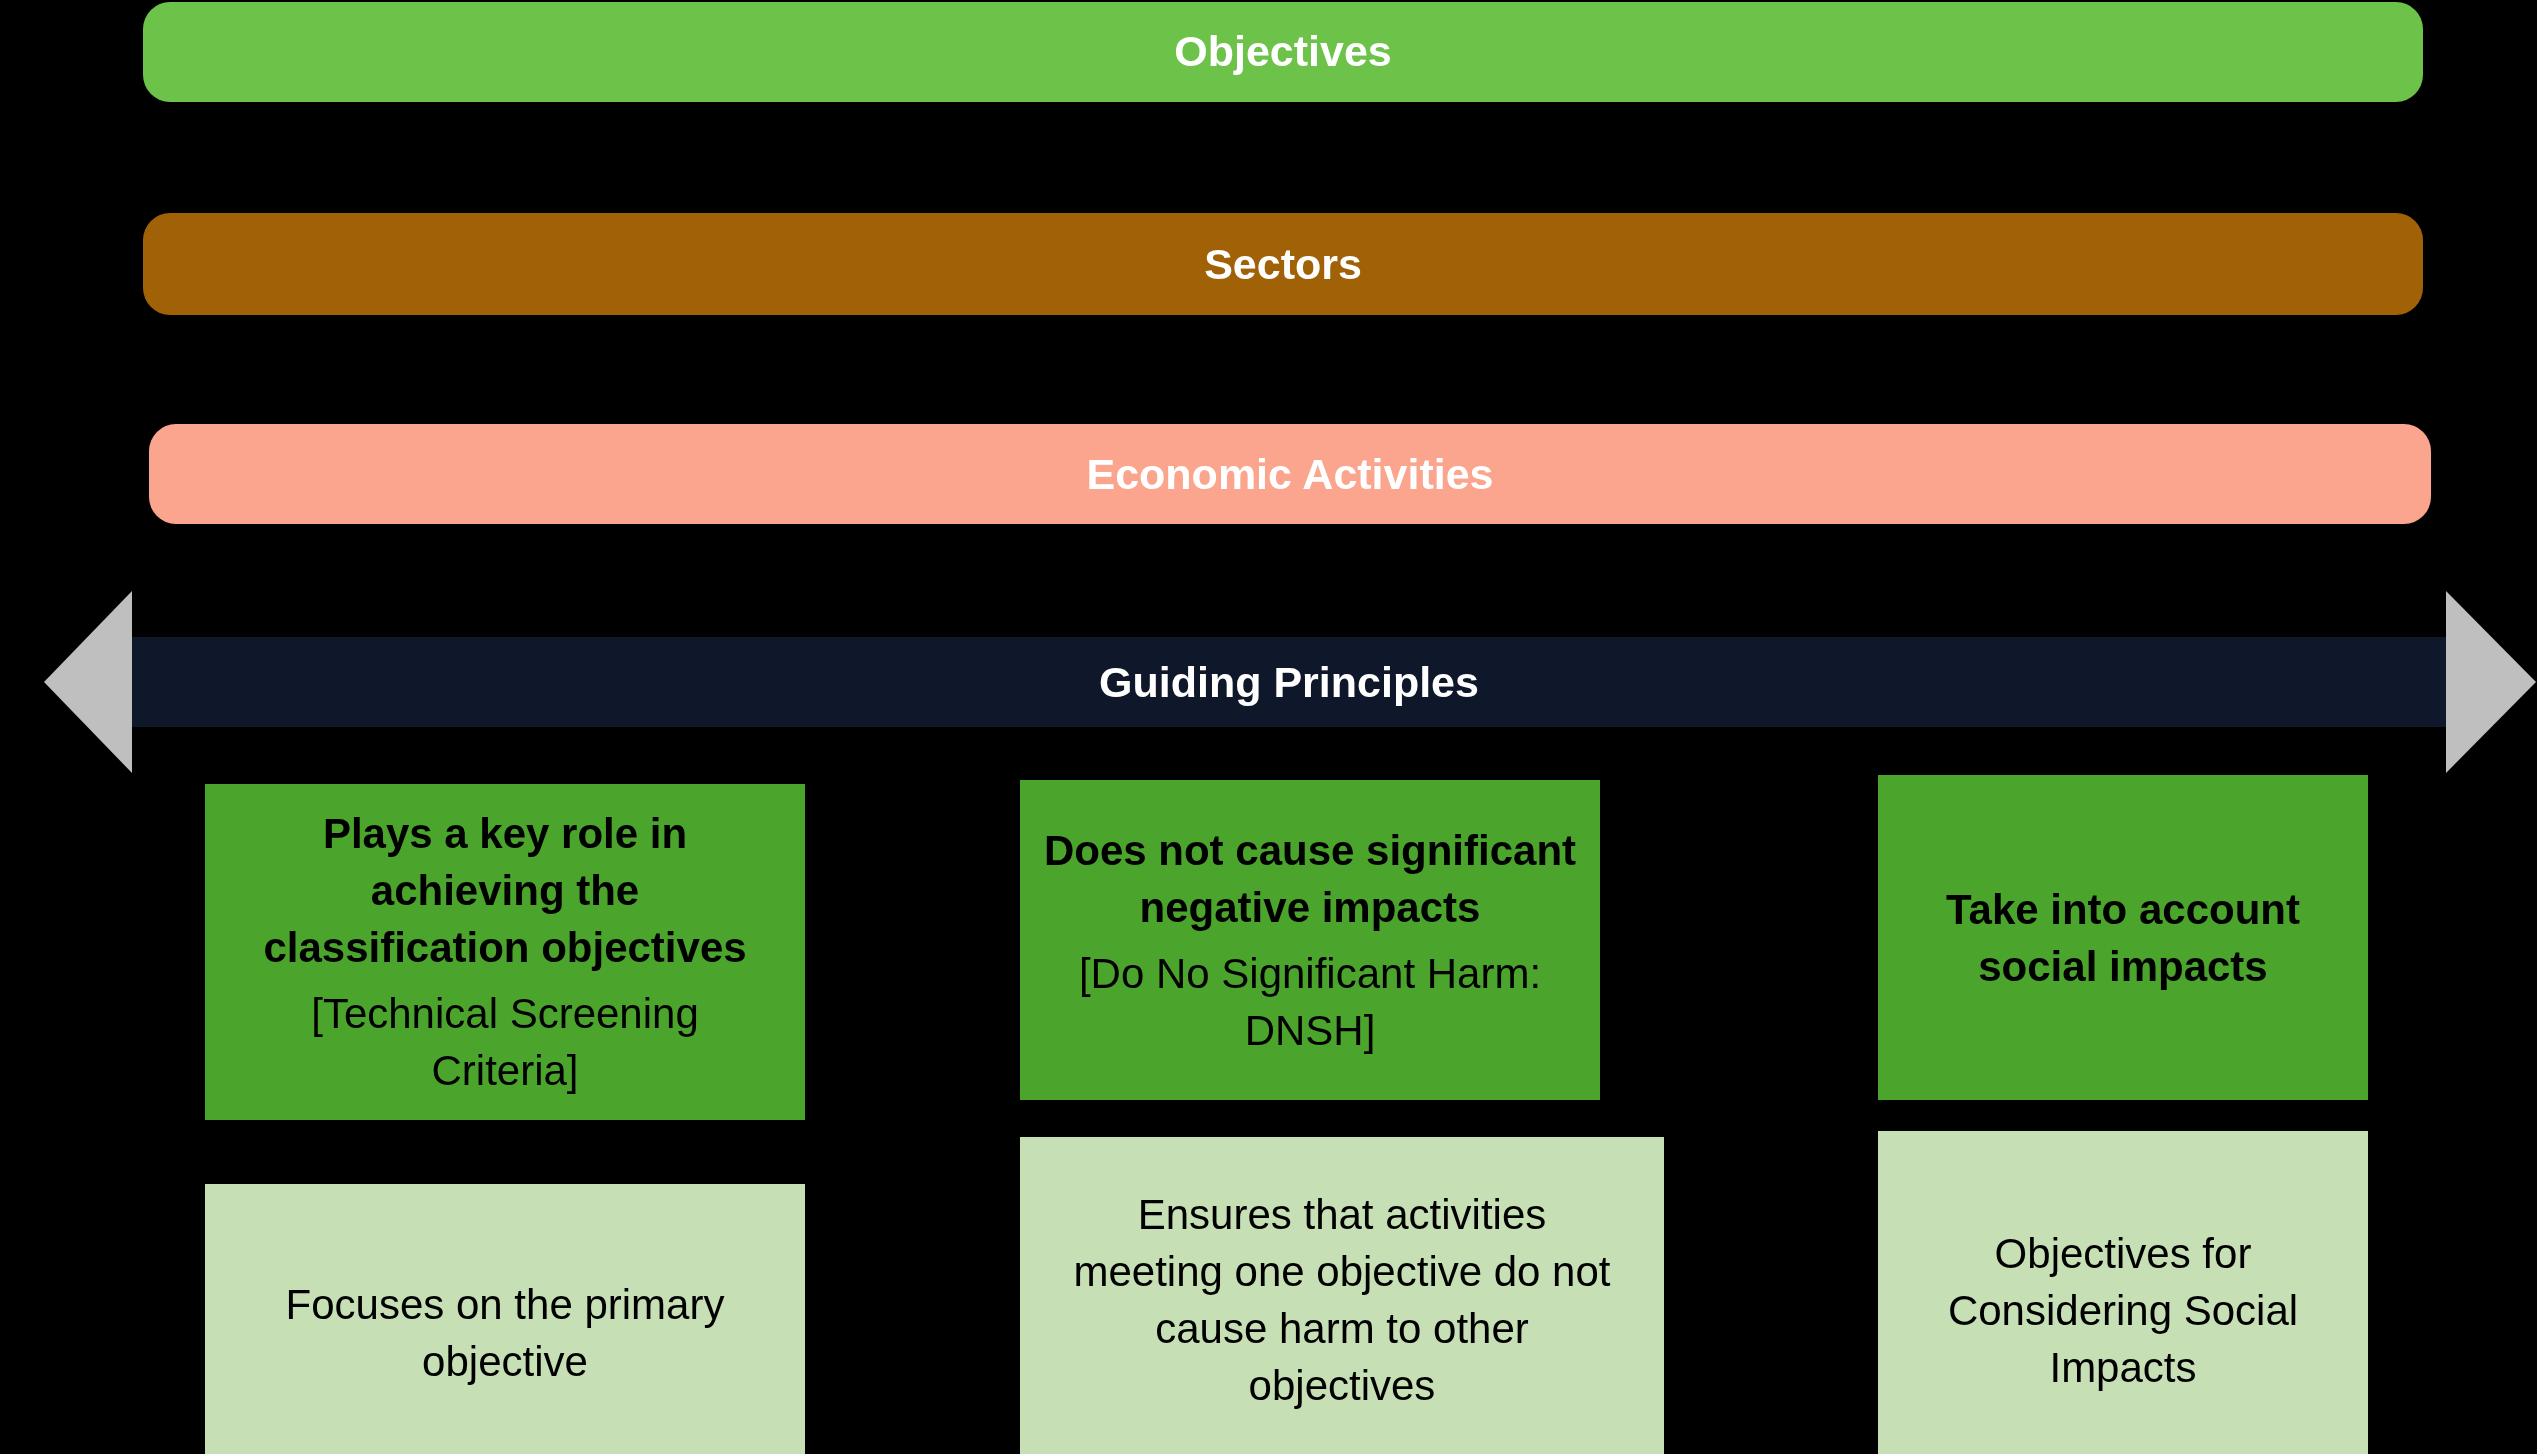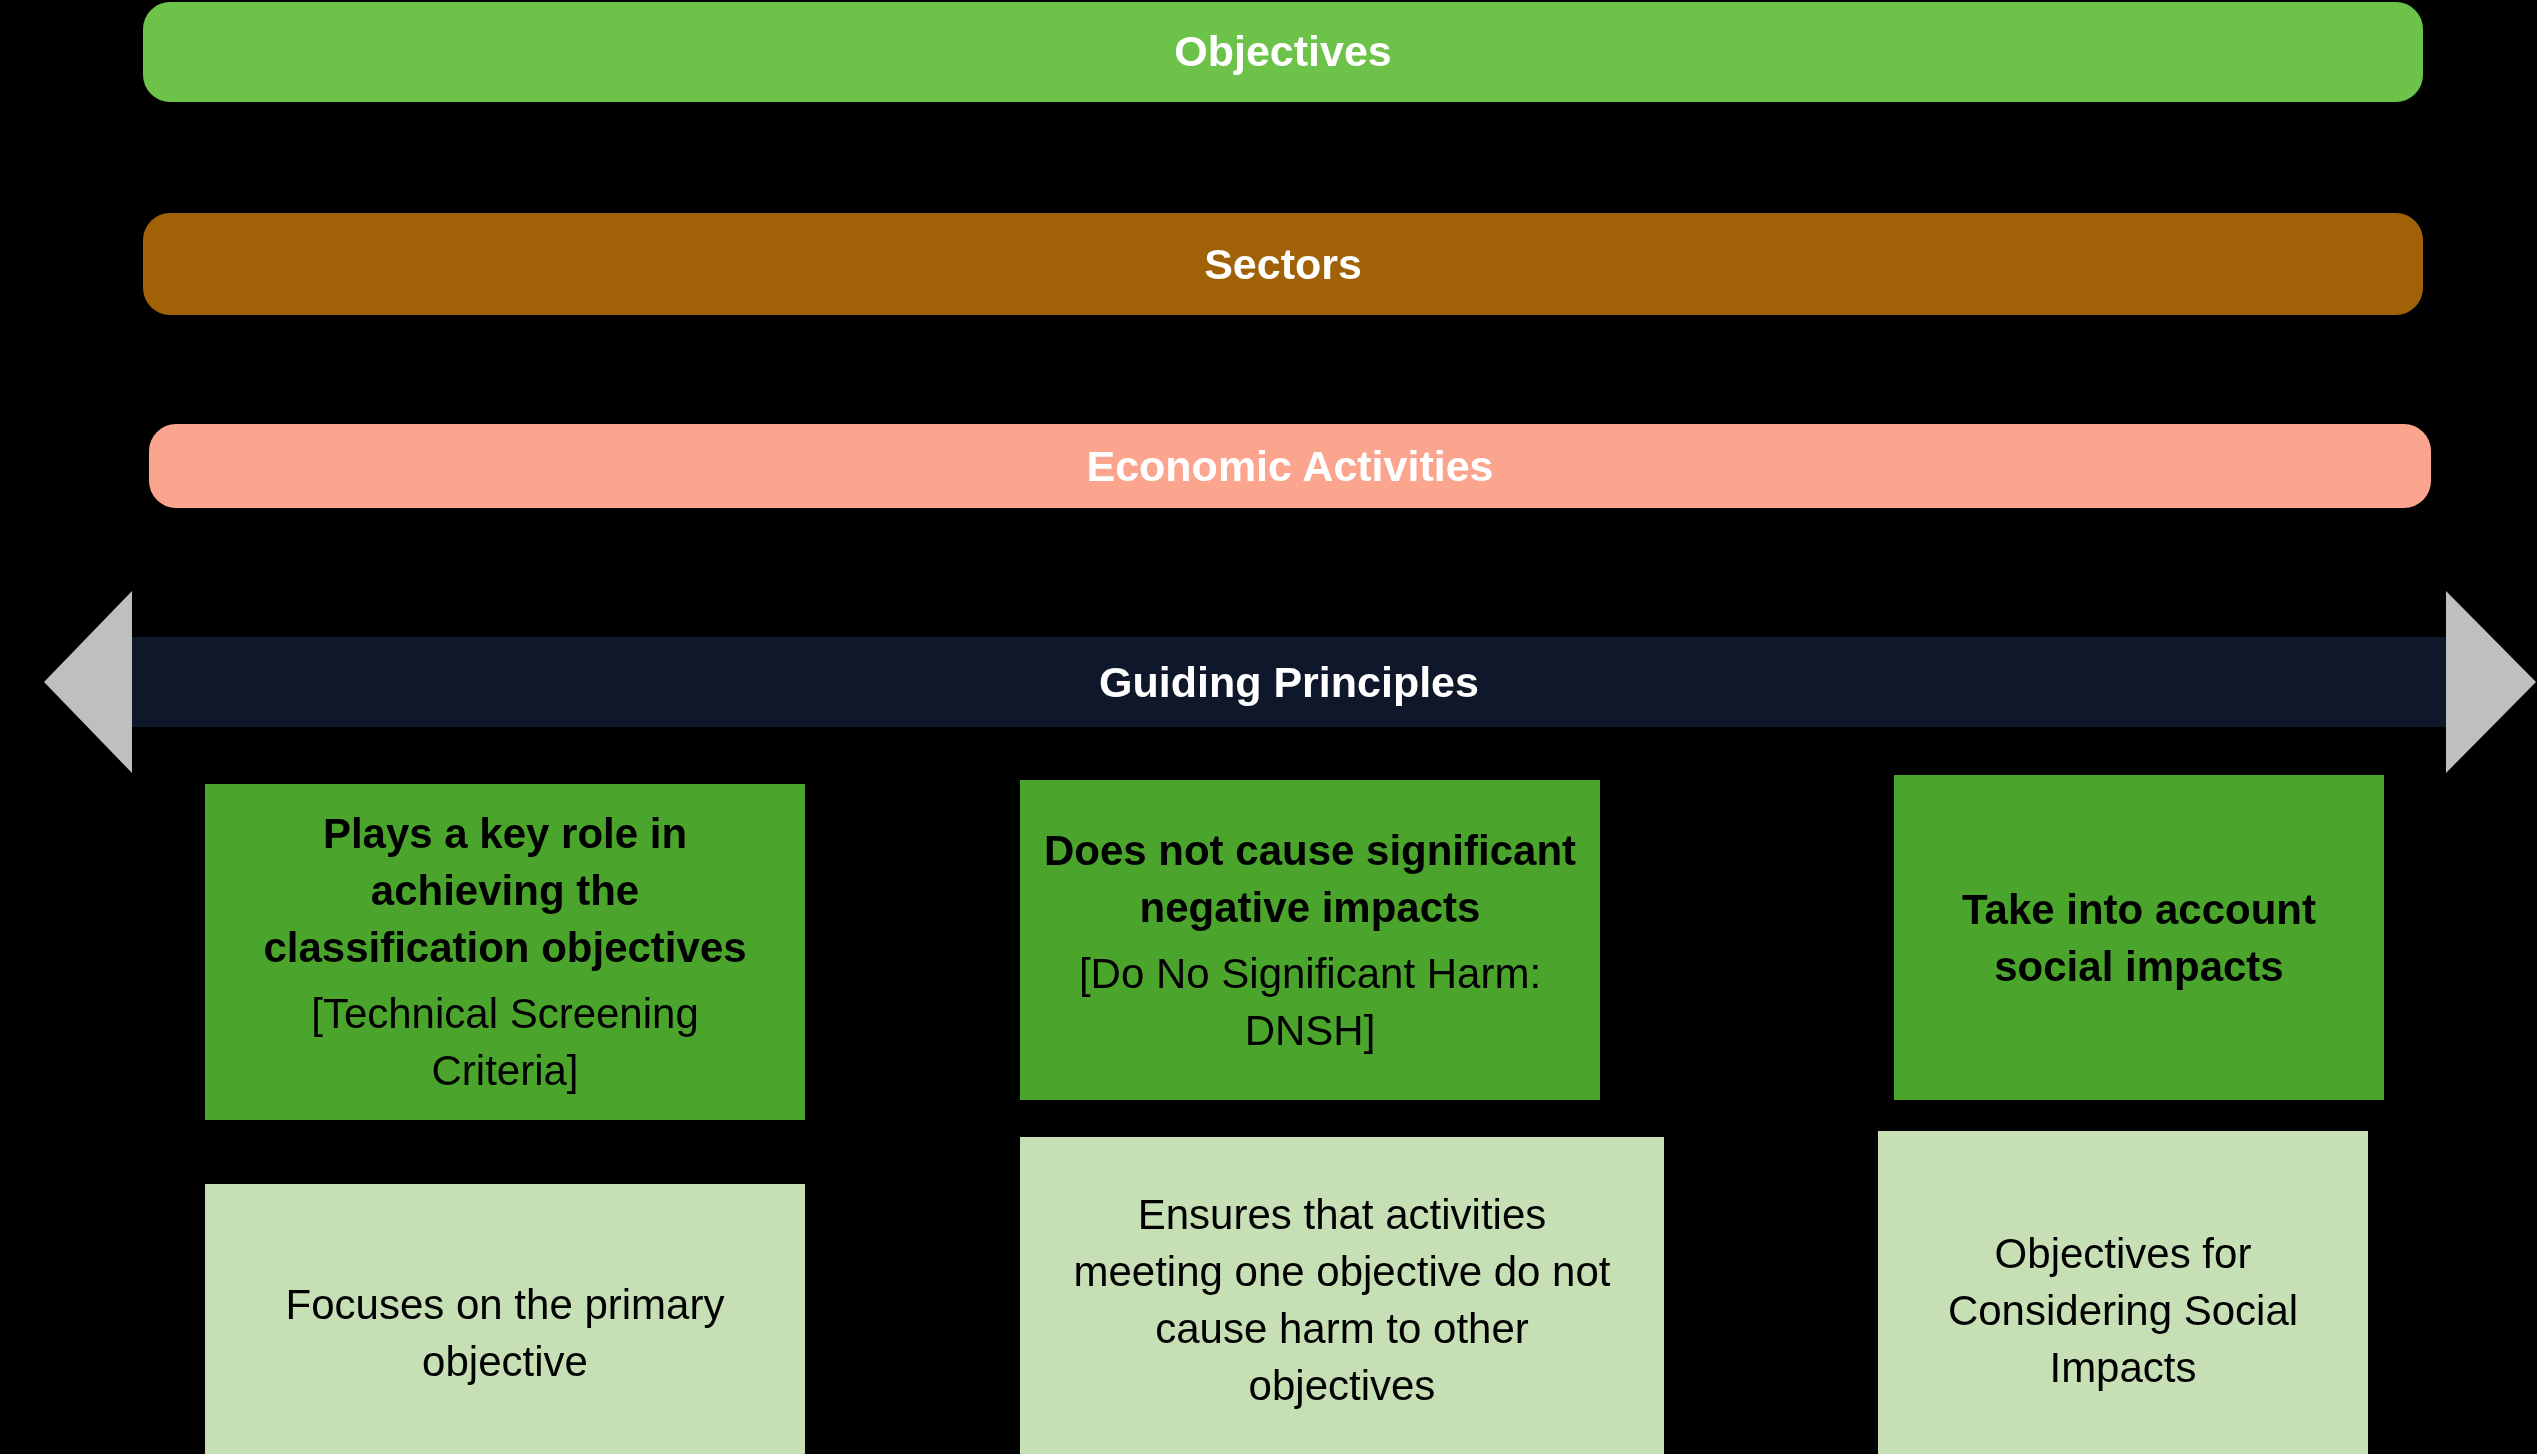--- a/index.html
+++ b/index.html
@@ -26,21 +26,21 @@
   }
   #bar-objectives {
     left: 143px; top: 1.9px; width: 2280px; height: 100px;
     background: #6DC249;
   }
   #bar-sectors {
     left: 143px; top: 213px; width: 2280px; height: 102px;
     background: #a16207;
   }
   #bar-economic {
-    left: 149px; top: 424px; width: 2282px; height: 84px;
+    left: 149px; top: 424px; width: 2282px; height: 100px;
     background: #FBA58F;
   }
   
   .arrow-body {
     position: absolute;
     left: 132px; top: 637px; width: 2314px; height: 90px;
     background: #0f172a;
     display: flex;
     align-items: center;
     justify-content: center;
@@ -77,21 +77,21 @@
     box-sizing: border-box;
     padding: 6.4px 15.5px;
   }
   .criteria-box { background: #4BA52D; }
   .detail-box   { background: #C6DFB5; }
   .headline { font-weight: bold; white-space: pre-line; }
   .bracket  { font-weight: normal; white-space: pre-line; margin-top: 9px; }
   
   #criteria-1 { left: 205px;  top: 784px; width: 600px; height: 336px; }
   #criteria-2 { left: 1020px; top: 780px; width: 580px; height: 320px; }
-  #criteria-3 { left: 1878px; top: 775px; width: 490px; height: 325px; margin-left: 16px; }
+  #criteria-3 { left: 1878px; top: 775px; width: 490px; height: 325px; }
   #detail-1   { left: 205px;  top: 1148px; width: 600px; height: 297px; margin-top: 36px; }
   #detail-2   { left: 1020px; top: 1129px; width: 644px; height: 326px; margin-top: 8px; }
   #detail-3   { left: 1878px; top: 1131px; width: 490px; height: 358px; }
 </style>
 </head>
 <body>
 
 <div id="bar-objectives" class="bar">
   <span>Objectives</span>
 </div>

